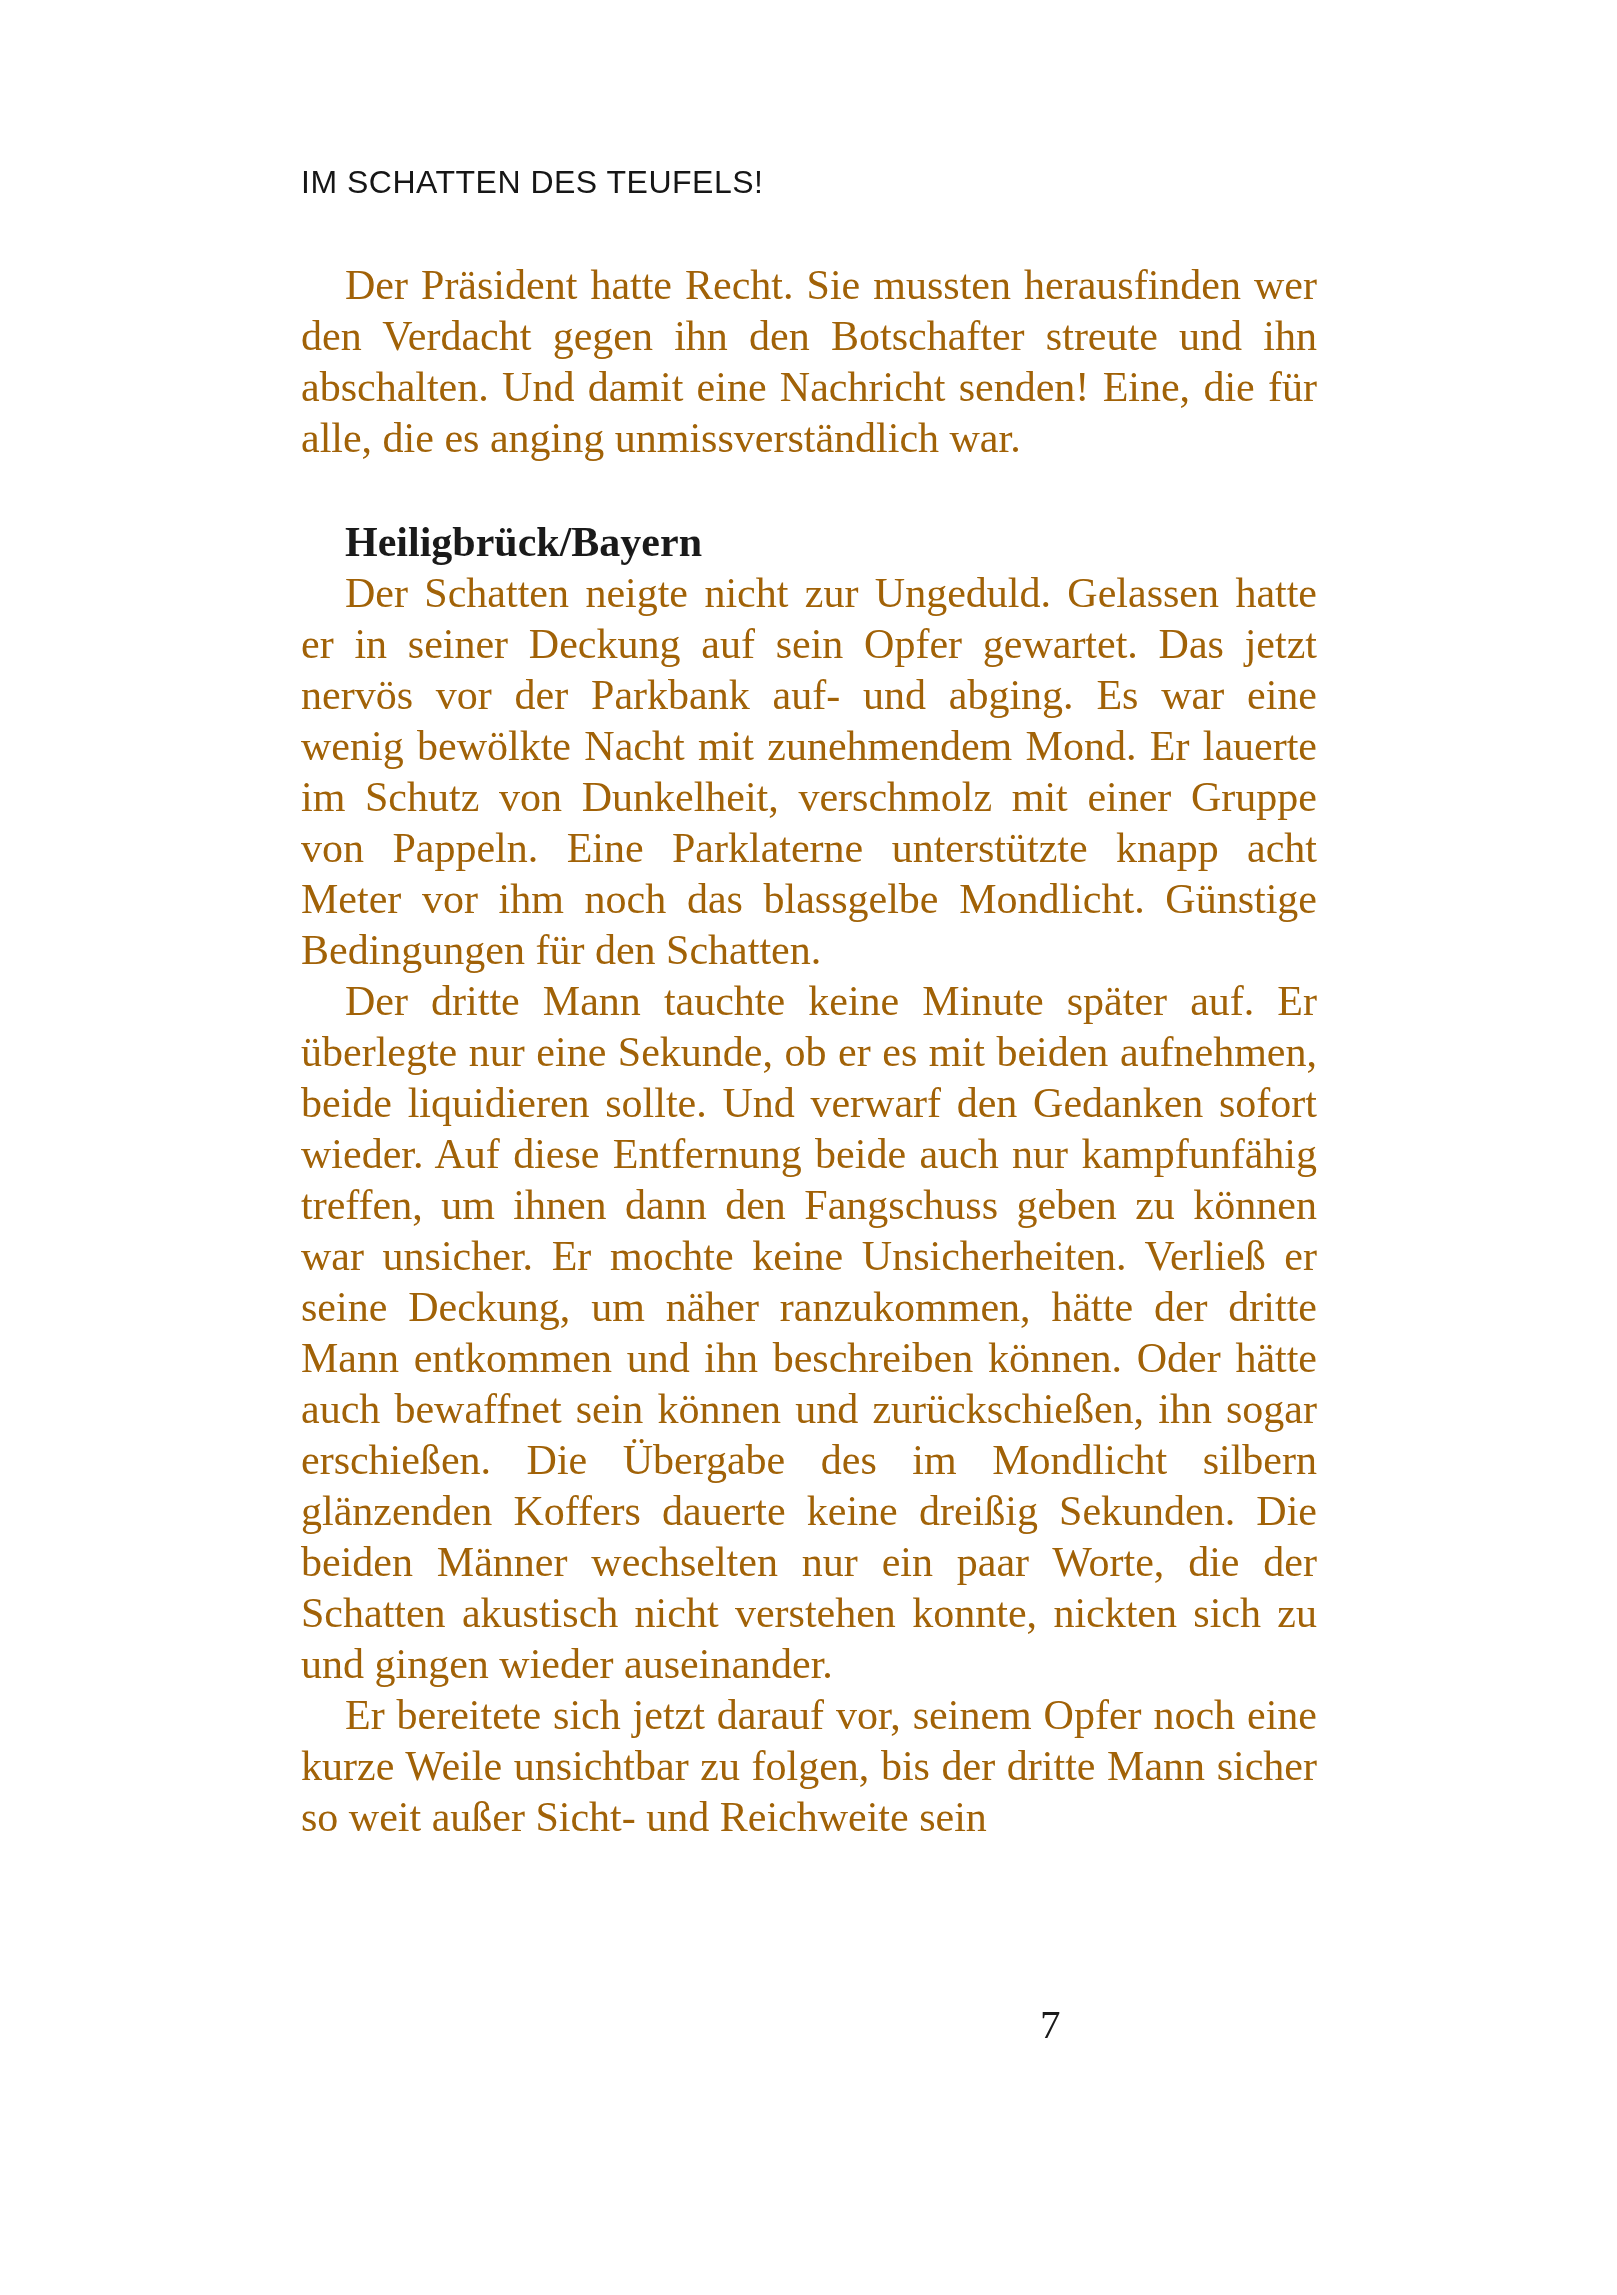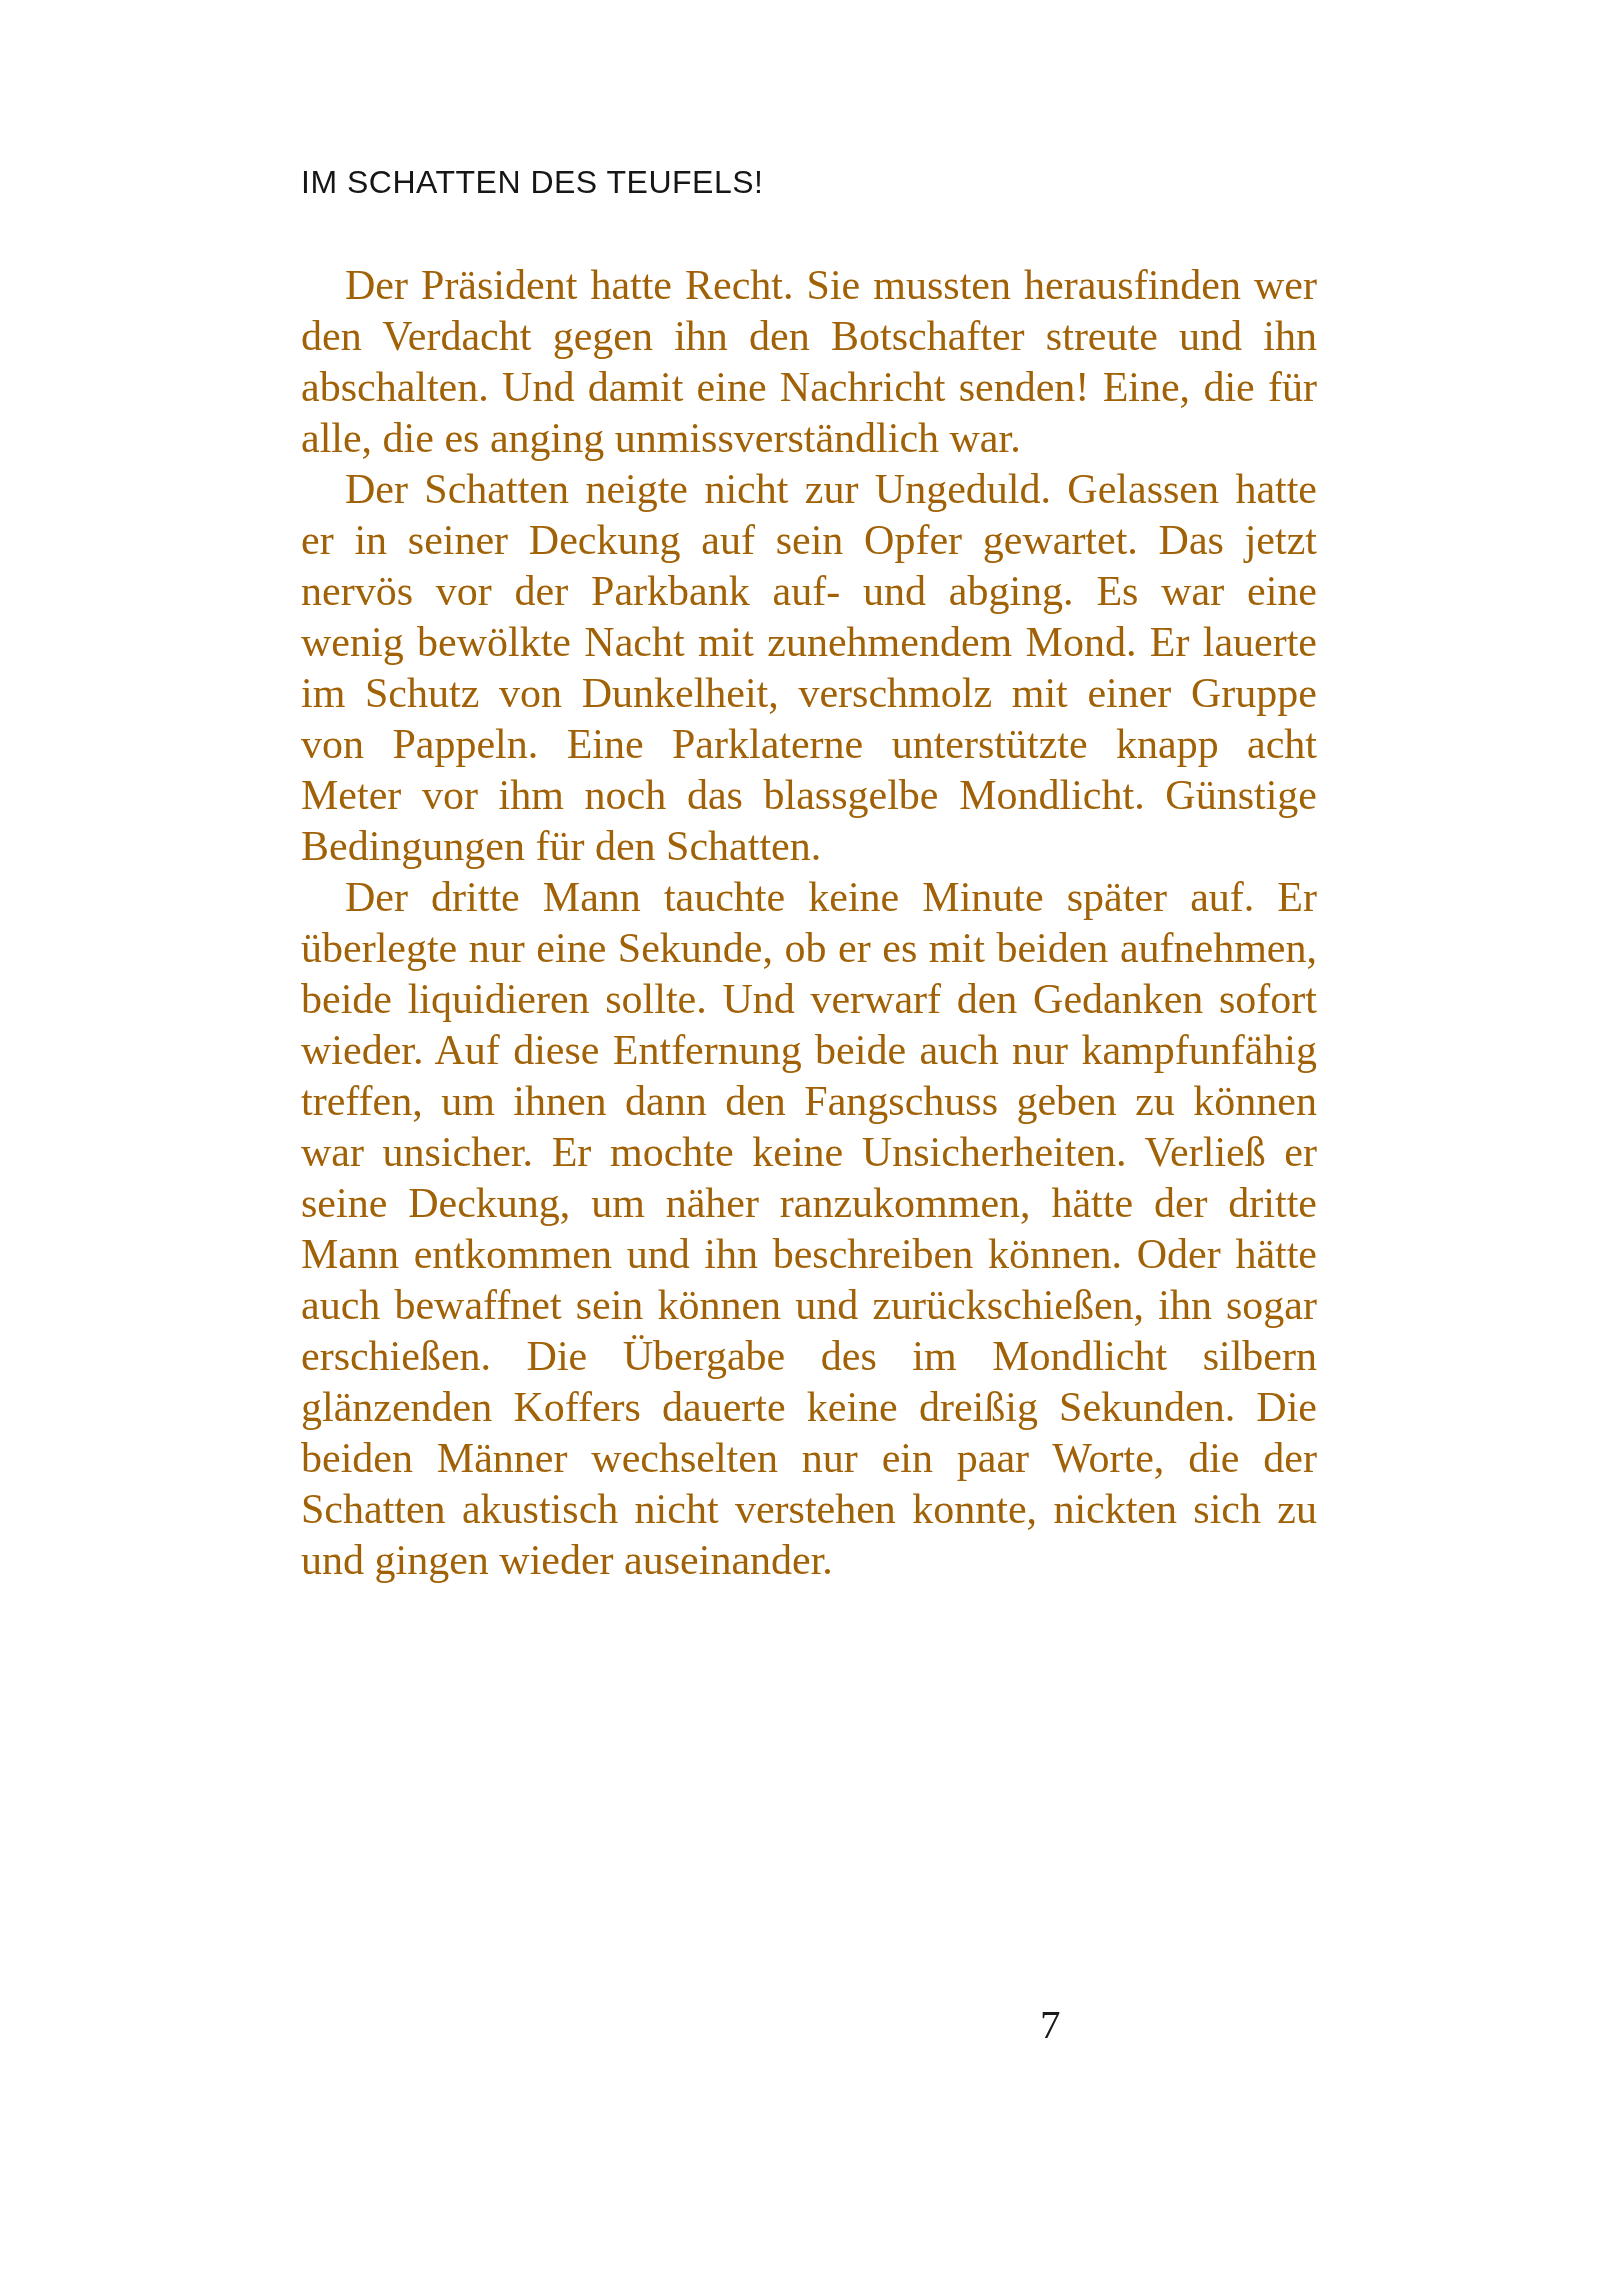--- a/index.html
+++ b/index.html
@@ -64,24 +64,26 @@
 <body>
 
 <div class="page">
 
   <div class="running-head">IM SCHATTEN DES TEUFELS!</div>
 
   <div class="text-block">
 
     <p class="para">Der Präsident hatte Recht. Sie mussten herausfinden wer den Verdacht gegen ihn den Botschafter streute und ihn abschalten. Und damit eine Nachricht senden! Eine, die für alle, die es anging unmissverständlich war.</p>
 
+    <p class="section-heading">Heiligbrück/Bayern</p>
 
     <p class="para">Der Schatten neigte nicht zur Ungeduld. Gelassen hatte er in seiner Deckung auf sein Opfer gewartet. Das jetzt nervös vor der Parkbank auf- und abging. Es war eine wenig bewölkte Nacht mit zunehmendem Mond. Er lauerte im Schutz von Dunkelheit, verschmolz mit einer Gruppe von Pappeln. Eine Parklaterne unterstützte knapp acht Meter vor ihm noch das blassgelbe Mondlicht. Günstige Bedingungen für den Schatten.</p>
 
     <p class="para">Der dritte Mann tauchte keine Minute später auf. Er überlegte nur eine Sekunde, ob er es mit beiden aufnehmen, beide liquidieren sollte. Und verwarf den Gedanken sofort wieder. Auf diese Entfernung beide auch nur kampfunfähig treffen, um ihnen dann den Fangschuss geben zu können war unsicher. Er mochte keine Unsicherheiten. Verließ er seine Deckung, um näher ranzukommen, hätte der dritte Mann entkommen und ihn beschreiben können. Oder hätte auch bewaffnet sein können und zurückschießen, ihn sogar erschießen. Die Übergabe des im Mondlicht silbern glänzenden Koffers dauerte keine dreißig Sekunden. Die beiden Männer wechselten nur ein paar Worte, die der Schatten akustisch nicht verstehen konnte, nickten sich zu und gingen wieder auseinander.</p>
 
+    <p class="para">Er bereitete sich jetzt darauf vor, seinem Opfer noch eine kurze Weile unsichtbar zu folgen, bis der dritte Mann sicher so weit außer Sicht- und Reichweite sein</p>
 
   </div>
 
   <div class="folio">7</div>
 
 </div>
 
 
 </body></html>

